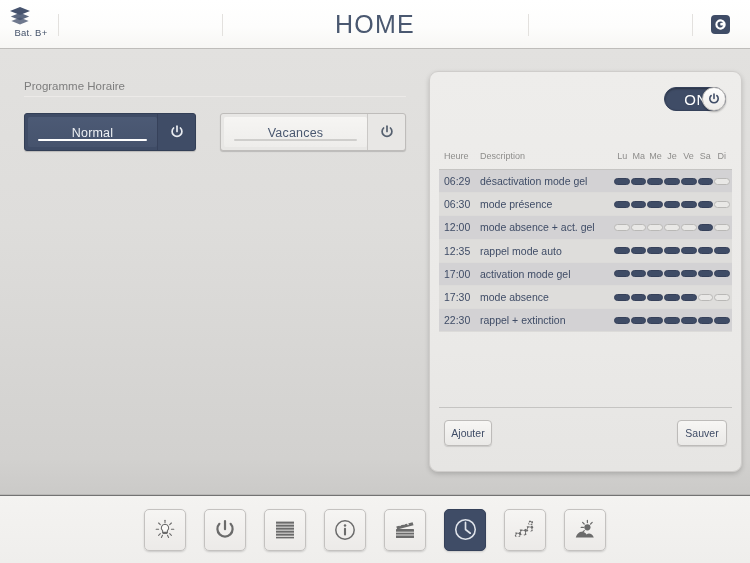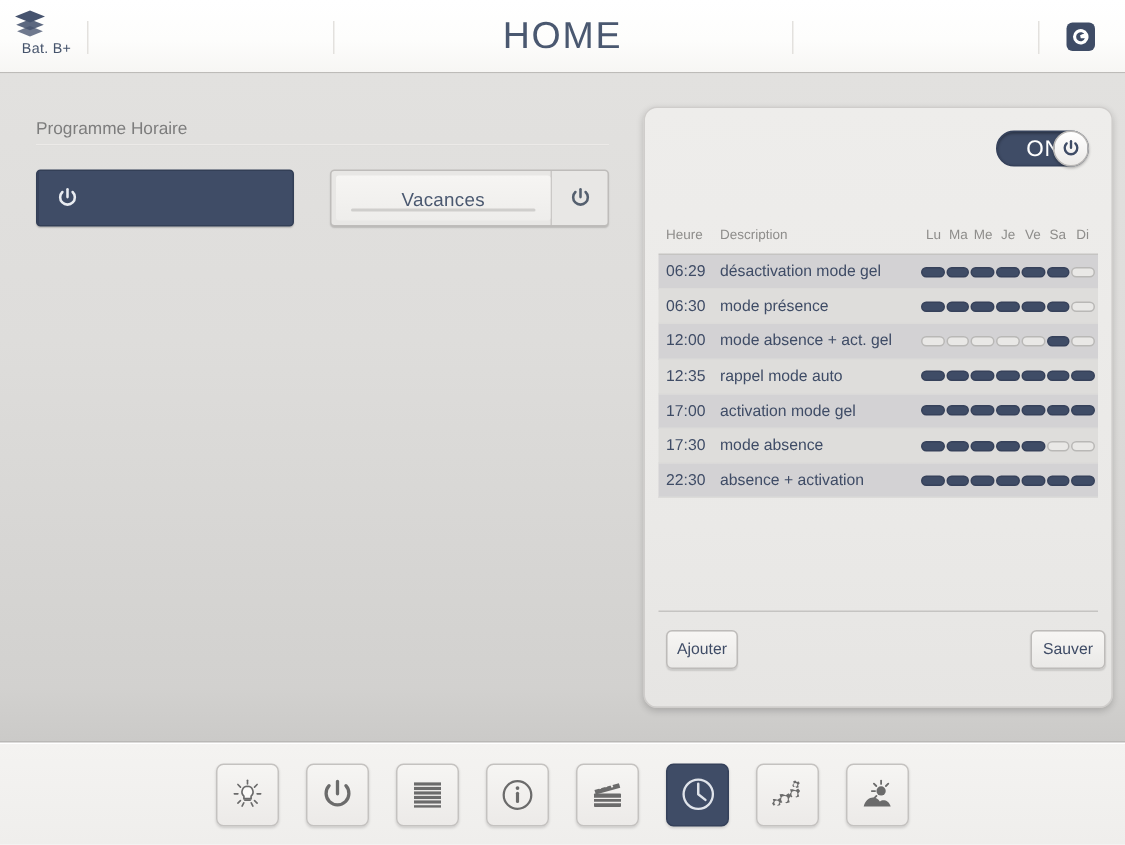--- a/index.html
+++ b/index.html
@@ -5,21 +5,21 @@
   * { box-sizing: border-box; margin: 0; padding: 0; }
   html, body {
     width: 750px; height: 563px;
     font-family: "Liberation Sans", sans-serif;
     background: #efeeec;
     overflow: hidden;
   }
   #app {
     position: relative;
     width: 750px; height: 563px;
-    background: #ffffff;
+    background: #737373;
   }
 
   
   #topbar {
     position: absolute; left: 0; top: 0;
     width: 750px; height: 49px;
     background: linear-gradient(to bottom, #ffffff 0%, #fdfdfc 55%, #f7f6f4 100%);
     border-bottom: 1px solid #c9c7c4;
   }
   #topbar::after{
@@ -201,21 +201,21 @@
 
   .panel-btn {
     position: absolute; top: 348px; height: 26px;
     border: 1px solid #bdbbb9; border-radius: 4px;
     background: linear-gradient(to bottom,#f7f6f4,#eae9e7);
     color: #3f4c66; font-size: 10.5px;
     display: flex; align-items: center; justify-content: center;
     box-shadow: 0 1px 1px rgba(0,0,0,.12);
   }
   #btn-ajouter { left: 14px; width: 48px; }
-  #btn-sauver  { right: 4px; width: 50px; }
+  #btn-sauver  { right: 14px; width: 50px; }
 
   
   #toolbar {
     position: absolute; left: 0; top: 496px;
     width: 750px; height: 67px;
     background: linear-gradient(to bottom,#f4f3f1 0%, #efeeec 100%);
     display: flex; align-items: center; justify-content: center;
     gap: 18px;
   }
   .tool {
@@ -266,20 +266,24 @@
 
   <div id="main">
 
     <div id="prog-section">
       <div id="prog-title">Programme Horaire</div>
       <div id="prog-rule"></div>
 
       <div id="prog-buttons">
 
         <div class="prog-btn" id="btn-normal">
+          <div class="label-wrap">
+            <span class="pb-label">Normal</span>
+            <span class="pb-bar"></span>
+          </div>
           <div class="pb-power">
             <svg width="16" height="16" viewBox="0 0 16 16">
               <path d="M8 2.2 L8 7.4" stroke="#e9ecf1" stroke-width="1.7" stroke-linecap="round" fill="none"></path>
               <path d="M4.6 4.0 A4.9 4.9 0 1 0 11.4 4.0" stroke="#e9ecf1" stroke-width="1.7" stroke-linecap="round" fill="none"></path>
             </svg>
           </div>
         </div>
 
         <div class="prog-btn" id="btn-vacances">
           <div class="label-wrap">
@@ -399,21 +403,21 @@
               <span class="pill on"></span>
               <span class="pill on"></span>
               <span class="pill on"></span>
               <span class="pill on"></span>
               <span class="pill off"></span>
               <span class="pill off"></span>
             </span>
           </div>
           <div class="srow odd">
             <span class="r-time">22:30</span>
-            <span class="r-desc">absence + activation</span>
+            <span class="r-desc">rappel + extinction</span>
             <span class="r-days">
               <span class="pill on"></span>
               <span class="pill on"></span>
               <span class="pill on"></span>
               <span class="pill on"></span>
               <span class="pill on"></span>
               <span class="pill on"></span>
               <span class="pill on"></span>
             </span>
           </div>

